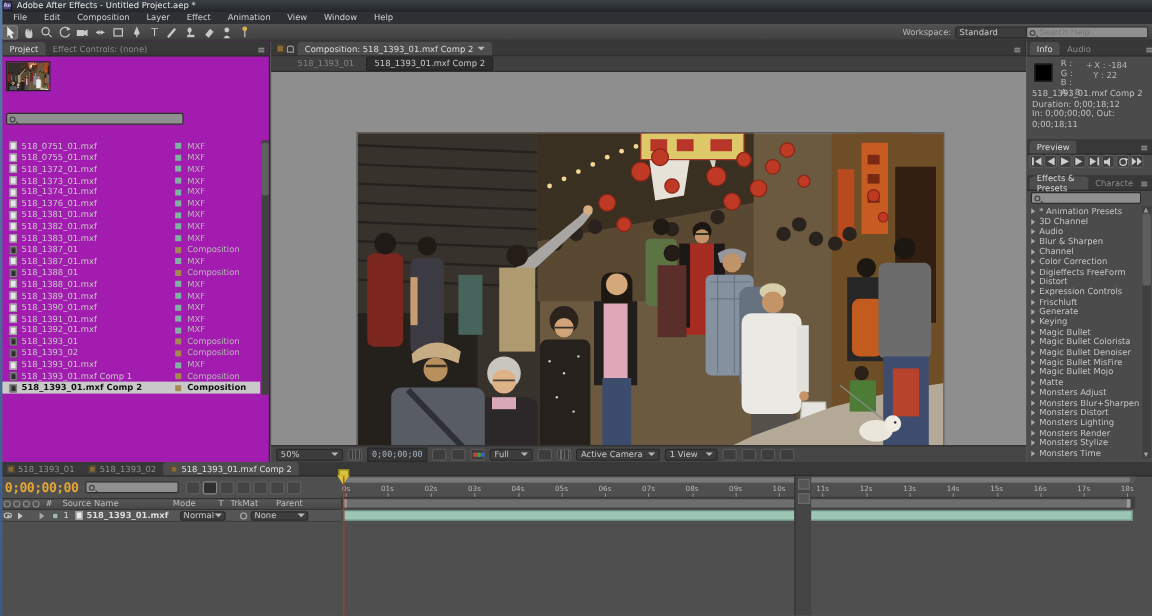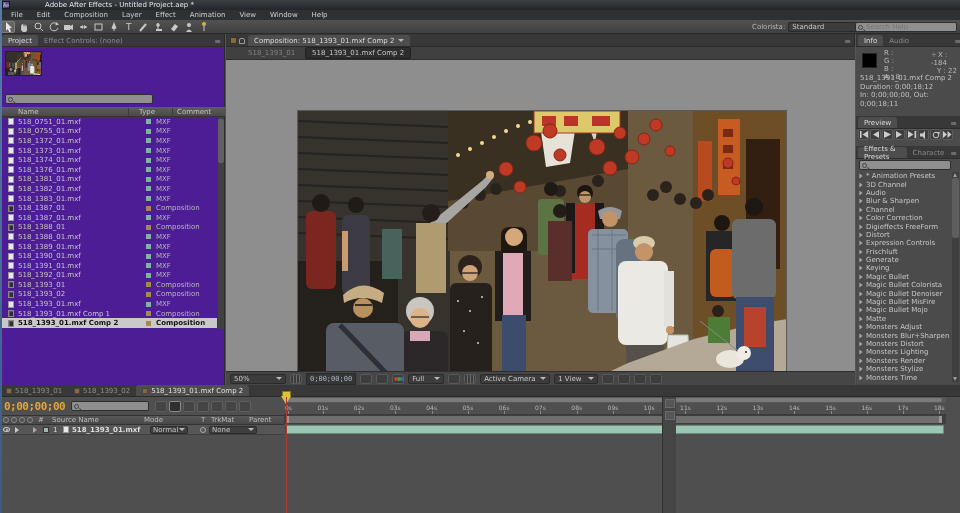--- a/index.html
+++ b/index.html
@@ -3,21 +3,21 @@
 <meta charset="utf-8">
 <style>
   * { margin:0; padding:0; box-sizing:border-box; font-family:"DejaVu Sans", sans-serif; }
   html,body { width:960px; height:513px; overflow:hidden; background:#555; }
   body { position:relative; font-size:7px; color:#ccc; }
   .abs { position:absolute; }
 
   
   #titlebar { left:0; top:0; width:960px; height:10px; background:linear-gradient(#3a4046,#22262a); display:flex; align-items:center; }
   #titlebar .appicon { width:8px; height:8px; margin:0 4px 0 2px; background:linear-gradient(135deg,#7a6ab0,#3a3260); border:1px solid #1a1830; color:#d8d4f0; font-size:5px; line-height:6px; text-align:center; }
-  #titlebar .ttl { font-size:7px; color:#e4e4e4;margin-left:31px; }
+  #titlebar .ttl { font-size:7px; color:#e4e4e4; }
   #menubar { left:0; top:10px; width:960px; height:10px; background:#2e3134; display:flex; align-items:center; padding-left:4px; }
   .menu-item { color:#cfcfcf; font-size:7px; padding:0 7px; }
   #toolbar { left:0; top:20px; width:960px; height:14px; background:linear-gradient(#525252,#404040); border-bottom:1px solid #2a2a2a; display:flex; align-items:center; }
   .toolbox { width:14px; height:12px; margin-left:1px; display:flex; align-items:center; justify-content:center; border-radius:2px; }
   .toolbox.active { background:#636363; border:1px solid #7d7d7d; }
   .toolbox svg { display:block; }
   #ws { position:absolute; left:752px; top:2px; display:flex; align-items:center; }
   #ws .lbl { color:#b8b8b8; margin-right:3px; }
   .dd { background:#3c3c3c; border:1px solid #2a2a2a; border-radius:2px; color:#c8c8c8; padding:1px 3px; display:flex; align-items:center; height:10px; }
   .dd-arrow { width:0; height:0; border-left:3px solid transparent; border-right:3px solid transparent; border-top:3px solid #b8b8b8; margin-left:4px; }
@@ -27,21 +27,21 @@
   .mag::after { content:""; position:absolute; left:4px; top:4px; width:3px; height:1px; background:#444; transform:rotate(45deg); }
 
   
   .tabstrip { background:#383838; border-bottom:1px solid #2c2c2c; display:flex; align-items:flex-end; height:13px; }
   .tab { background:#4d4d4d; color:#dcdcdc; padding:1px 6px; height:11px; border-radius:3px 3px 0 0; font-size:7px; display:flex; align-items:center; }
   .tab.dim { background:transparent; color:#8a8a8a; }
   .pmenu { margin-left:auto; color:#9a9a9a; font-size:8px; padding-right:3px; }
   .tri-r { width:0; height:0; border-top:3px solid transparent; border-bottom:3px solid transparent; border-left:4px solid #a8a8a8; display:inline-block; }
 
   
-  #project { left:0; top:34px; width:225px; height:351px; background:#4c1d95; border-right:1px solid #2a2a2a; }
+  #project { left:0; top:34px; width:225px; height:351px; background:#a21caf; border-right:1px solid #2a2a2a; }
   #proj-preview { position:absolute; left:0; top:13px; width:225px; height:44px; }
   #proj-preview .thumb { position:absolute; left:5px; top:4px; width:37px; height:25px; border:1px solid #222; }
   #proj-preview .meta { position:absolute; left:48px; top:4px; width:172px; }
   #proj-preview .l1 { color:#e0e0e0; font-weight:bold; }
   #proj-preview .l1 .usage { font-weight:normal; color:#bbb; }
   #proj-preview .l2 { color:#b4b4b4; margin-top:1px; }
   #proj-search { position:absolute; left:5px; top:60px; width:148px; }
   #proj-head { position:absolute; left:0; top:73px; width:225px; height:10px; background:linear-gradient(#5e5e5e,#494949); border-bottom:1px solid #333; display:flex; align-items:center; color:#c2c2c2; }
   #proj-head .c-name { padding-left:18px; width:128px; }
   #proj-head .c-type { width:44px; border-left:1px solid #3c3c3c; padding-left:10px; }
@@ -81,21 +81,21 @@
   .cicon.chan { position:relative; }
   .cicon.chan::after { content:""; position:absolute; left:1px; top:2px; width:4px; height:4px; border-radius:50%; background:#c04040; box-shadow:3px 0 0 #40a040, 6px 0 0 #4060c0; }
   .tc-small { background:#353535; border:1px solid #2a2a2a; color:#a8b4c0; font-family:"DejaVu Sans Mono",monospace; padding:1px 3px; }
   .exposure { color:#c08633; font-family:Liberation Mono, monospace;margin-top:28px; }
 
   
   #right { left:856px; top:34px; width:108px; height:351px; background:#4b4b4b; }
   #info-body { position:absolute; left:0; top:13px; width:104px; height:52px; }
   #info-body .swatch { position:absolute; left:6px; top:6px; width:15px; height:15px; background:#000; border:1px solid #222; }
   .rgba { position:absolute; left:28px; top:2px; line-height:8px; color:#b8b8b8; }
-  .xy { position:absolute; left:75px; top:4px; line-height:8px; color:#b8b8b8; }
+  .xy { position:absolute; left:49px; top:4px; line-height:8px; color:#b8b8b8; }
   .xy .cross { color:#9a9a9a; margin-right:1px; }
   #info-lines { position:absolute; left:4px; top:40px; line-height:8.5px; color:#c0c0c0; width:100px; }
   #preview-panel-head { position:absolute; left:0; top:82px; width:104px; }
   #transport { position:absolute; left:2px; top:95px; width:100px; height:13px; display:flex; gap:1px; }
   .tbtn { width:11px; height:11px; background:#3e3e3e; border:1px solid #5c5c5c; border-radius:2px; display:flex; align-items:center; justify-content:center; }
   #fx-head { position:absolute; left:0; top:112px; width:104px; }
   #fx-search { position:absolute; left:3px; top:126px; width:92px; }
   #fx-list { position:absolute; left:0; top:138px; width:95px; height:210px; overflow:hidden; }
   .fxrow { height:8.4px; display:flex; align-items:center; color:#c6c6c6; }
   .fxrow .tri-r { transform:scale(.8); margin:0 3px 0 3px; }
@@ -116,21 +116,21 @@
   #tl-timecode { color:#e3a637; font-size:11px; font-weight:bold; font-family:"DejaVu Sans Mono",monospace; margin-left:4px; letter-spacing:-0.5px; }
   #tl-search { width:78px; margin-left:6px; }
   #tl-icons { display:flex; gap:2px; margin-left:6px; }
   .tlicon { width:12px; height:11px; background:#444; border:1px solid #5e5e5e; border-radius:2px; }
   .tlicon.active { background:#2f2f2f; border-color:#888; }
   #tl-cols { position:absolute; left:0; top:18px; width:284px; height:10px; background:linear-gradient(#575757,#484848); border-top:1px solid #333; border-bottom:1px solid #333; display:flex; align-items:center; color:#bdbdbd; }
   .avcol { display:flex; gap:2px; padding-left:3px; width:38px; }
   .dotg { width:6px; height:6px; border:1px solid #8a8a8a; border-radius:50%; }
   #tl-cols .cnum { width:14px; }
   #tl-cols .csrc { width:92px; }
-  #tl-cols .cmode { width:57px; }
+  #tl-cols .cmode { width:38px; }
   #tl-cols .ct { width:10px; }
   #tl-cols .ctrk { width:38px; }
   #layer-row { position:absolute; left:0; top:28px; width:284px; height:10px; background:#565656; border-bottom:1px solid #3e3e3e; display:flex; align-items:center; color:#dcdcdc; }
   .eye { width:7px; height:5px; border:1px solid #c8c8c8; border-radius:50%; position:relative; margin-left:3px; }
   .eye::after { content:""; position:absolute; left:2px; top:1px; width:2px; height:2px; background:#c8c8c8; border-radius:50%; }
   .spk { width:0; height:0; border-top:3px solid transparent; border-bottom:3px solid transparent; border-left:4px solid #c8c8c8; margin-left:5px; }
   #layer-row .exp { margin-left:14px; }
   #layer-row .lswatch { width:6px; height:6px; background:#9fb9ae; border:1px solid #333; margin-left:6px; }
   #layer-row .lnum { margin-left:4px; width:10px; }
   #layer-row .ficon { width:6px; height:7px; background:#e8e8e8; border:1px solid #999; margin-right:3px; }
@@ -401,21 +401,21 @@
         <path d="M3,11 Q6,6 9,11 Z" fill="#c8c8c8"></path>
       </svg>
     </span>
   <span class="toolbox">
       <svg width="11" height="11">
         <line x1="6" y1="4" x2="6" y2="10" stroke="#c8c8c8"></line>
         <circle cx="6" cy="3" r="2" fill="#d8b04a"></circle>
       </svg>
     </span>
   <span id="ws">
-    <span class="lbl">Colorista:</span>
+    <span class="lbl">Workspace:</span>
     <span class="dd" style="width:84px">
         <span>Standard</span>
         <span class="dd-arrow" style="margin-left:auto"></span>
       </span>
   </span>
   <span class="searchbox abs" style="left:855px; top:2px; width:102px">
     <span class="mag"></span>
     <input readonly="" placeholder="Search Help" style="">
   </span>
 </div>
@@ -427,25 +427,20 @@
     <span class="pmenu">≡</span>
   </div>
   <div id="proj-preview">
     <svg class="thumb">
         <use href="#scene-sym" width="37" height="25"></use>
       </svg>
   </div>
   <div class="searchbox" id="proj-search">
     <span class="mag"></span>
     <input readonly="" style="">
-  </div>
-  <div id="proj-head">
-    <span class="c-name">Name</span>
-    <span class="c-type">Type</span>
-    <span class="c-com">Comment</span>
   </div>
   <div id="proj-list">
 
       <div class="prow mxf">
         <span class="ficon"></span>
         <span class="pname">518_0751_01.mxf</span>
         <span class="pswatch"></span>
         <span class="ptype">MXF</span>
       </div>
 

